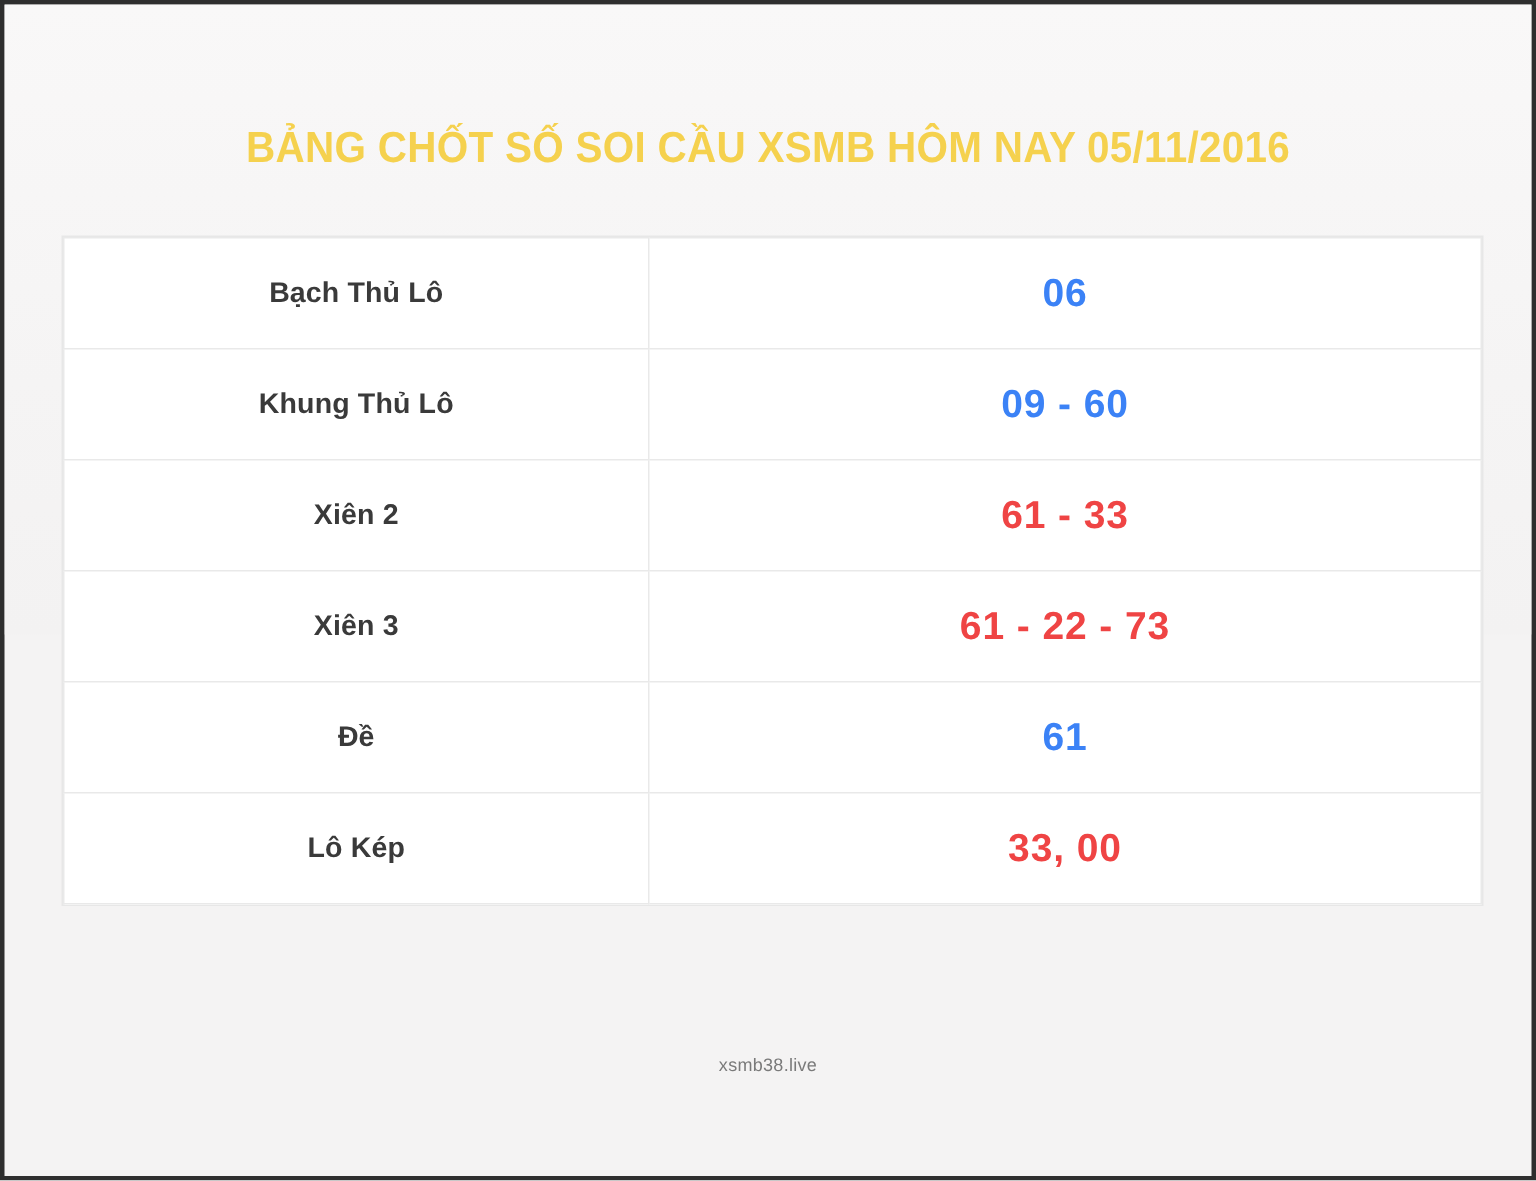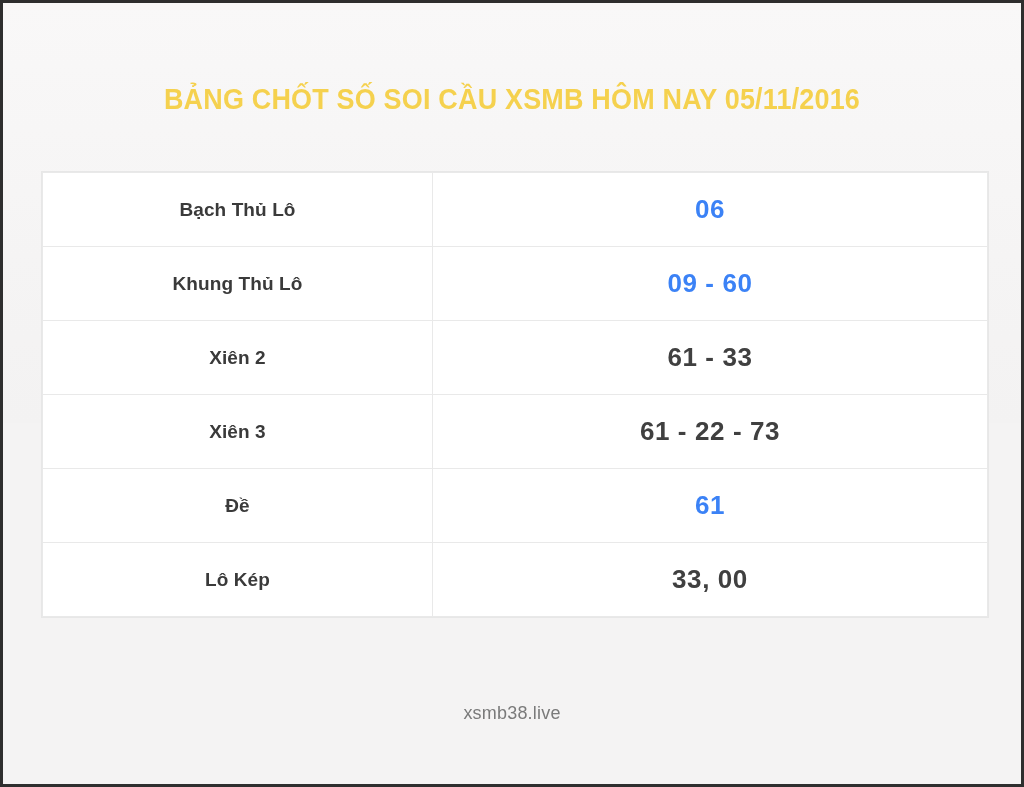--- a/index.html
+++ b/index.html
@@ -53,21 +53,21 @@
     font-family: "Liberation Sans", "DejaVu Sans", sans-serif;
     transform: scaleX(0.93);
     transform-origin: center center;
     white-space: nowrap;
   }
 
   
   .table-wrap {
     position: absolute;
     left: 39px;
-    top: 169px;
+    top: 155px;
     width: 946px;
   }
 
   table.chot {
     width: 100%;
     border-collapse: collapse;
     background: #ffffff;
     table-layout: fixed;
     box-shadow: 0 0 0 1px #e7e7e7;
   }
@@ -93,30 +93,30 @@
     letter-spacing: 0.1px;
   }
 
   td.value-cell {
     font-size: 26px;
     font-weight: 700;
     letter-spacing: 0.6px;
   }
 
   td.value-cell.v-red   { color: #3b82f6; }
-  td.value-cell.v-dark  { color: #404040; }
+  td.value-cell.v-dark  { color: #ef4444; }
 
   
   .footer {
     position: absolute;
     left: 0;
     right: 0;
     top: 700px;
     text-align: center;
-    font-size: 18px;
+    font-size: 12px;
     font-weight: 400;
     color: #7a7a7a;
     letter-spacing: 0.2px;
   }
 </style>
 </head>
 <body>
 
 <div id="screen">
   <div id="content">

